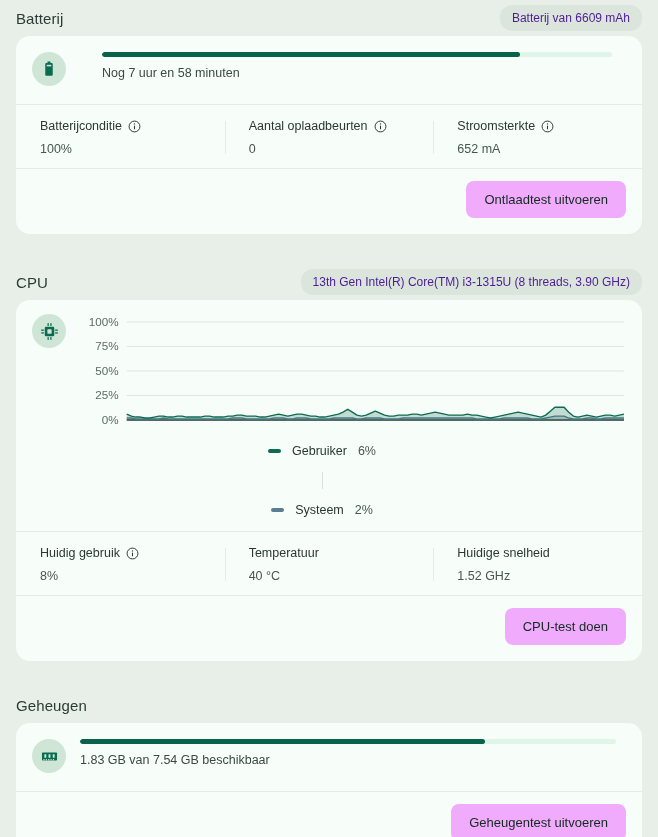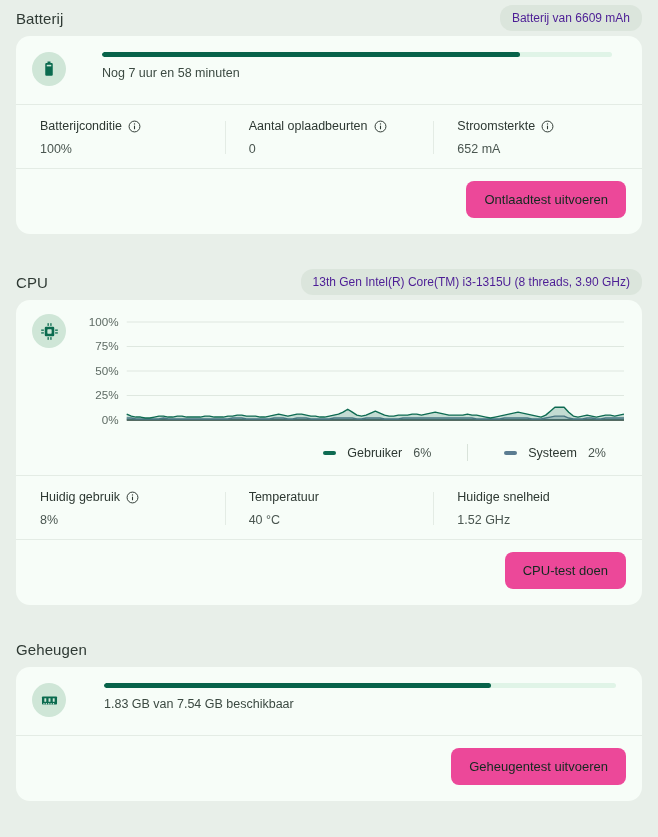--- a/index.html
+++ b/index.html
@@ -61,33 +61,33 @@
   .stat-label{
     font-size:12.5px;color:#2d3832;display:flex;align-items:center;gap:6px;
     margin-bottom:9px;
   }
   .stat-value{font-size:12.5px;color:#4a5650;}
   .info-ico{display:inline-flex;flex:0 0 auto;}
 
   
   .action-row{display:flex;justify-content:flex-end;padding:12px 16px 16px 16px;}
   .btn{
-    background:#ec4899;color:#132a20;border:none;
+    background:#f0abfc;color:#132a20;border:none;
     font-family:"Liberation Sans", sans-serif;
     font-size:13px;padding:11px 18px;border-radius:8px;cursor:pointer;
     white-space:nowrap;
   }
 
   
   .chart-block{display:flex;padding:14px 16px 6px 16px;}
   .chart-area{flex:1;margin-left:12px;}
   .chart-svg{display:block;width:100%;height:118px;}
   .legend{
     display:flex;align-items:center;justify-content:flex-end;
-    gap:14px;padding:6px 14px 14px 0;
+    gap:14px;padding:6px 14px 14px 0;flex-direction:column;
   }
   .legend-item{display:flex;align-items:center;gap:11px;padding:0 22px;}
   .legend-dash{width:13px;height:4px;border-radius:2px;display:block;}
   .legend-name{font-size:12.5px;color:#2d3832;}
   .legend-val{font-size:12.5px;color:#4a5650;}
   .legend-sep{width:1px;height:17px;background:#d9e3da;}
   .axis-lab{font-size:11.5px;fill:#5e6b64;font-family:"Liberation Sans", sans-serif;}
 </style>
 </head>
 <body>
@@ -258,21 +258,21 @@
     <div class="action-row">
       <button class="btn">CPU-test doen</button>
     </div>
   </div>
 
   <div class="section-head" style="margin-top:26px;">
     <div class="section-title">Geheugen</div>
   </div>
 
   <div class="card">
-    <div class="card-row" style="padding:16px 12px 18px 16px;gap:24px;">
+    <div class="card-row" style="padding:16px 12px 18px 16px;">
       <div class="icon-badge">
         <svg width="19" height="19" viewBox="0 0 24 24" aria-hidden="true">
           <rect x="2.5" y="7" width="19" height="10" rx="1" fill="#0b6b4f"></rect>
           <rect x="5.5" y="9.2" width="2.4" height="4.4" fill="#cfe6d7"></rect>
           <rect x="10.8" y="9.2" width="2.4" height="4.4" fill="#cfe6d7"></rect>
           <rect x="16.1" y="9.2" width="2.4" height="4.4" fill="#cfe6d7"></rect>
           <rect x="4.3" y="15.2" width="1.5" height="1.8" fill="#cfe6d7"></rect>
           <rect x="7.3" y="15.2" width="1.5" height="1.8" fill="#cfe6d7"></rect>
           <rect x="10.3" y="15.2" width="1.5" height="1.8" fill="#cfe6d7"></rect>
           <rect x="13.3" y="15.2" width="1.5" height="1.8" fill="#cfe6d7"></rect>

